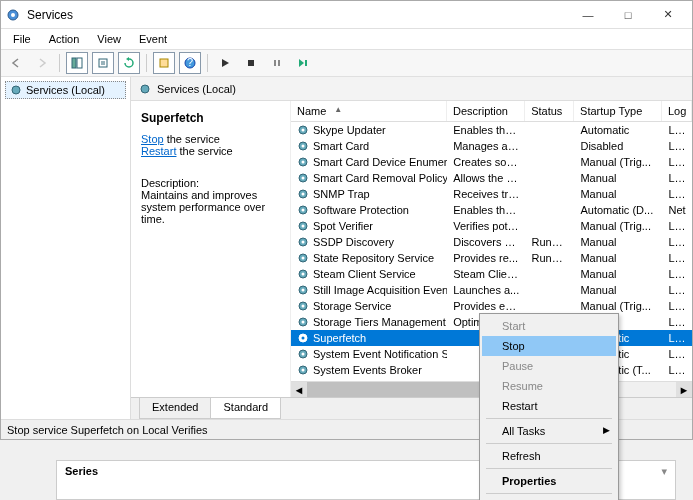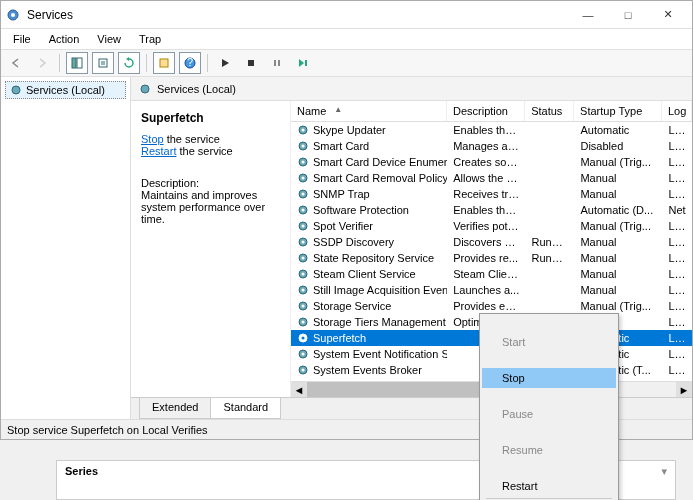--- a/index.html
+++ b/index.html
@@ -39,21 +39,21 @@
 .list-row { display: flex; height: 16px; align-items: center; }
 .list-row.selected { background: #0078d7; color: #fff; }
 .list-row div { padding: 0 6px; white-space: nowrap; overflow: hidden; text-overflow: ellipsis; }
 .list-row .col-name { display: flex; align-items: center; gap: 4px; }
 .svc-icon { width: 12px; height: 12px; display: inline-flex; align-items: center; justify-content: center; flex-shrink: 0; }
 .tabs { height: 22px; display: flex; border-top: 1px solid #ccc; background: #f0f0f0; padding-left: 8px; }
 .tabs span { padding: 3px 12px; border: 1px solid #ccc; border-top: none; background: #fff; margin-right: -1px; }
 .tabs span.inactive { background: #f0f0f0; }
 .statusbar { height: 20px; display: flex; align-items: center; padding: 0 6px; border-top: 1px solid #ddd; background: #f0f0f0; font-size: 11px; }
 .context-menu { position: absolute; left: 479px; top: 313px; width: 140px; background: #f0f0f0; border: 1px solid #999; box-shadow: 2px 2px 4px rgba(0,0,0,0.2); z-index: 10; padding: 2px; }
-.cm-item { padding: 4px 20px; position: relative; margin-top: 16px; }
+.cm-item { padding: 4px 20px; position: relative; }
 .cm-item.disabled { color: #888; }
 .cm-item.highlight { background: #90c8f6; }
 .cm-item.bold { font-weight: bold; }
 .cm-sep { height: 1px; background: #ccc; margin: 2px 4px; }
 .cm-arrow { position: absolute; right: 6px; top: 4px; font-size: 9px; }
 .bottom-extra { position: absolute; bottom: 0; left: 56px; width: 620px; height: 40px; background: #fff; border: 1px solid #ccc; display: flex; align-items: flex-start; padding: 4px 8px; }
 .sort-arrow { font-size: 8px; margin-left: 4px; color: #666; }
 .hscroll { height: 16px; background: #f0f0f0; border-top: 1px solid #ddd; display: flex; }
 .hscroll .arrow { width: 16px; display: flex; align-items: center; justify-content: center; background: #e0e0e0; }
 .hscroll .track { flex: 1; position: relative; }
@@ -76,21 +76,21 @@
       <div>—</div>
       <div>□</div>
       <div>✕</div>
     </div>
   </div>
 
   <div class="menubar">
     <span>File</span>
     <span>Action</span>
     <span>View</span>
-    <span>Trap</span>
+    <span>Event</span>
   </div>
 
   <div class="toolbar">
     <div class="tbtn">
         <svg width="12" height="12">
           <path d="M8 2 L3 6 L8 10" stroke="#888" fill="none" stroke-width="1.5"></path>
         </svg>
       </div>
     <div class="tbtn">
         <svg width="12" height="12">

